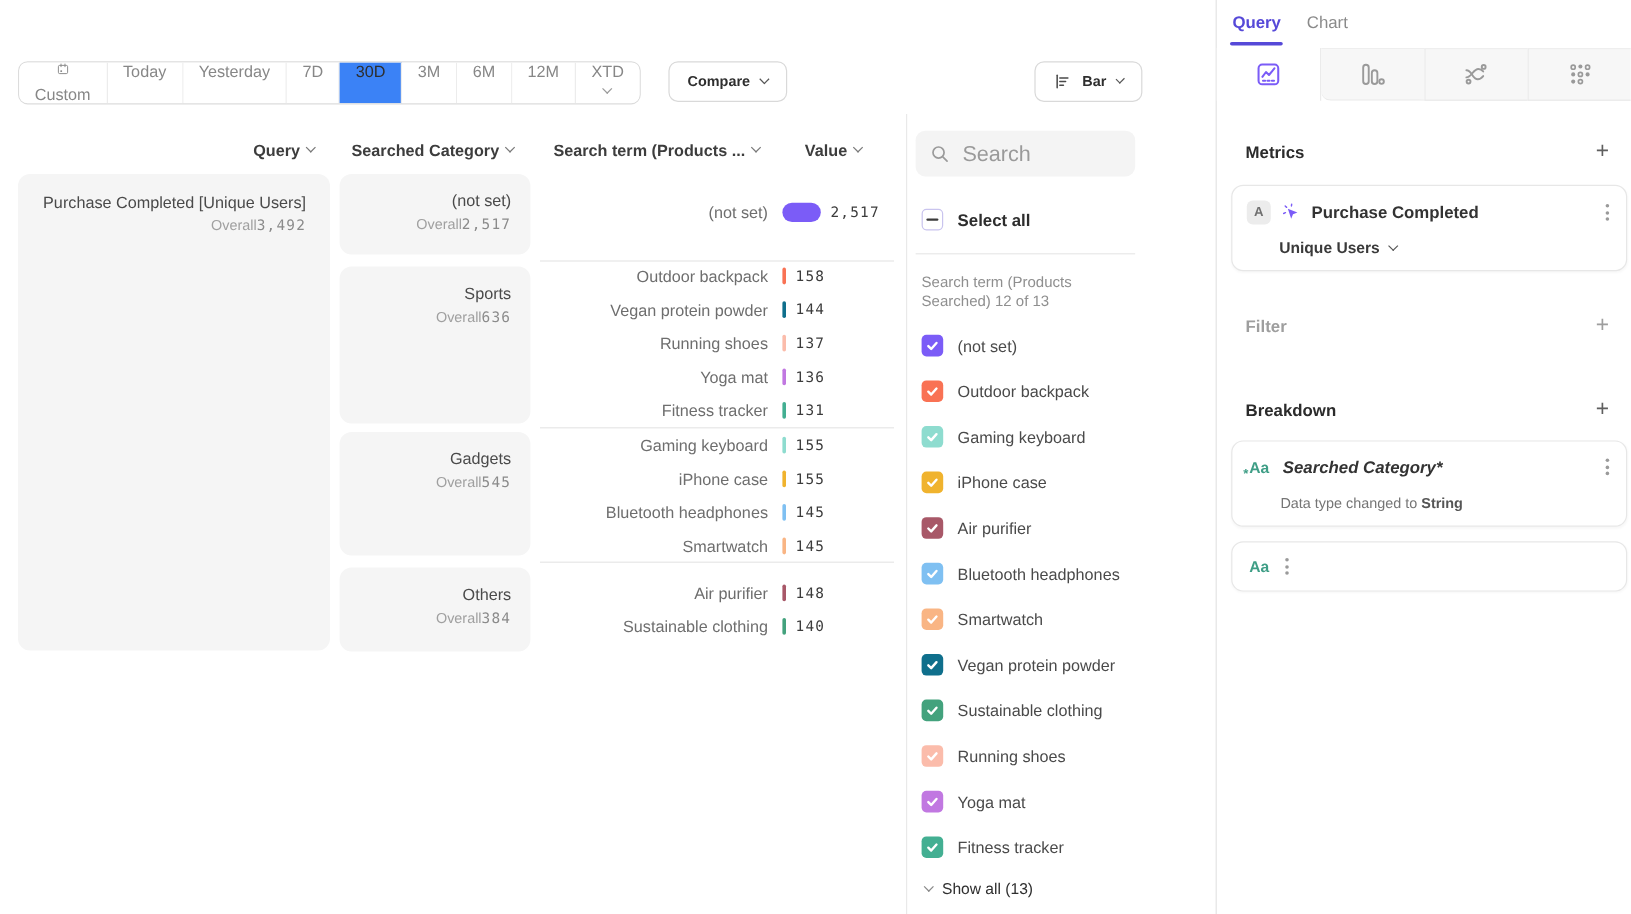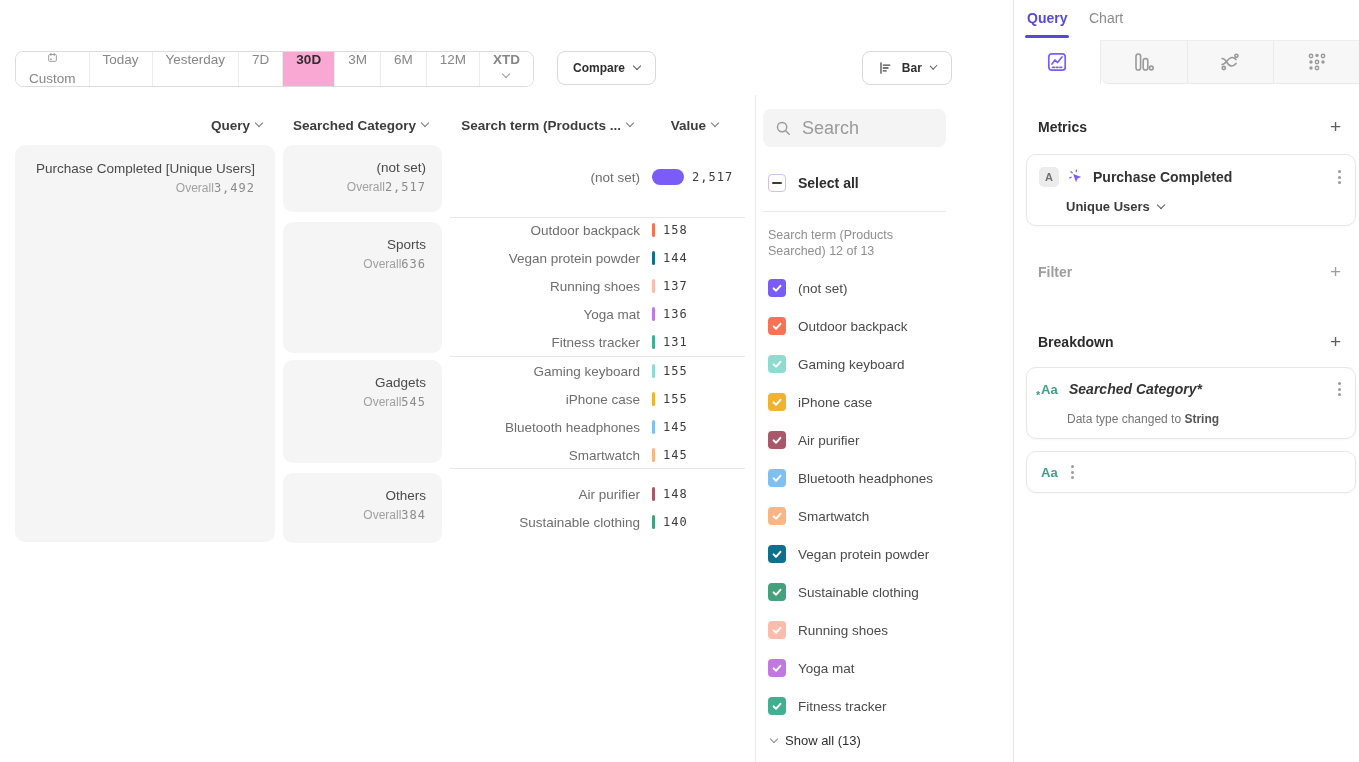--- a/index.html
+++ b/index.html
@@ -5,22 +5,22 @@
   html,body{margin:0;padding:0;background:#fff;}
   body{font-family:"Liberation Sans",sans-serif;color:#3b3b3b;}
   .app{position:relative;width:1359px;height:762px;background:#fff;overflow:hidden;}
   .mono{font-family:"DejaVu Sans Mono",monospace;letter-spacing:1px;}
   .chev{display:inline-block;width:6px;height:6px;border-right:1.7px solid currentColor;border-bottom:1.7px solid currentColor;transform:rotate(45deg);margin-top:-4px;}
   .chev.sm{width:5px;height:5px;}
 
   
   .date-group{position:absolute;left:15px;top:51px;height:34px;display:flex;align-items:stretch;border:1px solid #dcdcdc;border-radius:8px;background:#fff;overflow:hidden;}
   .range-btn{display:flex;align-items:center;gap:8px;padding:0 13px;font-size:13.5px;color:#878787;border-right:1px solid #ececec;cursor:pointer;white-space:nowrap;background:#fff;flex-direction:column;}
-  .range-btn:last-child{border-right:none;font-weight:bold;}
-  .range-btn.selected{background:#f9a8d4;color:#2e2e2e;font-weight:700;}
+  .range-btn:last-child{border-right:none;}
+  .range-btn.selected{background:#3b82f6;color:#2e2e2e;font-weight:400;}
   .range-btn .chev{color:#9a9a9a;}
   .btn{position:absolute;top:51px;height:34px;display:flex;align-items:center;gap:9px;padding:0 15px;border:1px solid #d9d9d9;border-radius:8px;background:#fff;font-family:"Liberation Sans",sans-serif;font-size:12px;font-weight:600;color:#2e2e2e;cursor:pointer;}
   .btn .chev{color:#555;}
   .compare-btn{left:557px;}
   .bar-btn{left:862px;width:90px;box-sizing:border-box;}
 
   
   .col-hdr{position:absolute;top:117px;height:16px;display:flex;align-items:center;justify-content:flex-end;gap:6px;font-size:13.5px;font-weight:600;color:#3d3d3d;cursor:pointer;}
   .col-hdr .chev{color:#787878;}
 

